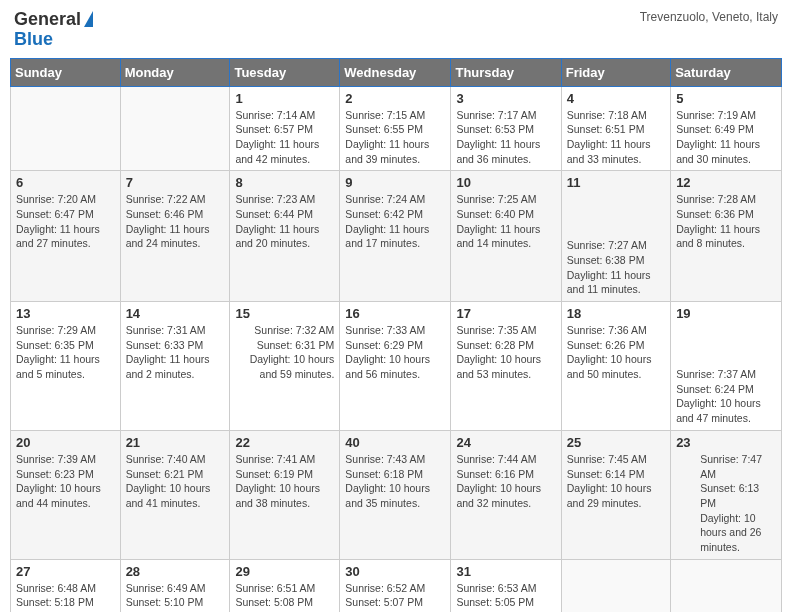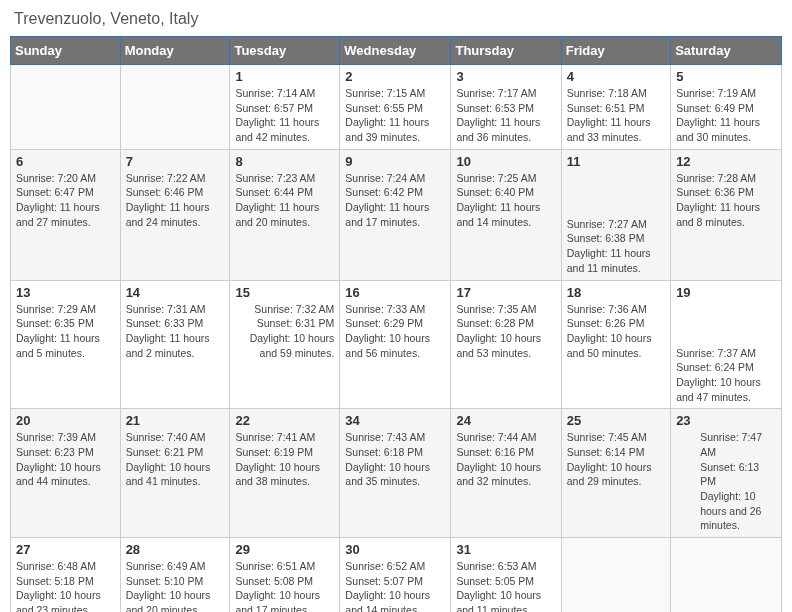--- a/index.html
+++ b/index.html
@@ -36,21 +36,21 @@
     }
     .title-section {
       text-align: right;
     }
     .month-title {
       font-size: 32px;
       font-weight: normal;
       color: #333;
     }
     .location-title {
-      font-size: 16px;
+      font-size: 12px;
       color: #555;
     }
     .calendar-table {
       width: 100%;
       border-collapse: collapse;
       font-size: 11px;
     }
     .calendar-table th {
       background-color: #737373;
       color: #fff;
@@ -84,20 +84,27 @@
     .day-info {
       color: #444;
       font-size: 10.5px;
       line-height: 1.4;
     }
   </style>
 </head>
 <body>
 
 <div class="header">
+  <div class="logo">
+    <div style="display:flex; align-items:center;">
+      <span class="logo-general">General</span>
+      <span style="display:inline-block; width:0; height:0; border-left:9px solid transparent; border-bottom:16px solid #1a6fba; margin-left:3px; margin-bottom:2px;"></span>
+    </div>
+    <span class="logo-blue">Blue</span>
+  </div>
   <div class="title-section">
     <div class="location-title">Trevenzuolo, Veneto, Italy</div>
   </div>
 </div>
 
 <table class="calendar-table">
   <thead>
     <tr>
     <th>Sunday</th>
         <th>Monday</th>
@@ -244,21 +251,21 @@
 Sunset: 6:21 PM
 Daylight: 10 hours and 41 minutes.</div>
         </td>
         <td>
           <span class="day-number">22</span>
           <div class="day-info" style="white-space: pre-wrap;">Sunrise: 7:41 AM
 Sunset: 6:19 PM
 Daylight: 10 hours and 38 minutes.</div>
         </td>
         <td>
-          <span class="day-number">34</span>
+          <span class="day-number">40</span>
           <div class="day-info" style="white-space: pre-wrap;">Sunrise: 7:43 AM
 Sunset: 6:18 PM
 Daylight: 10 hours and 35 minutes.</div>
         </td>
         <td>
           <span class="day-number">24</span>
           <div class="day-info" style="white-space: pre-wrap;">Sunrise: 7:44 AM
 Sunset: 6:16 PM
 Daylight: 10 hours and 32 minutes.</div>
         </td>

